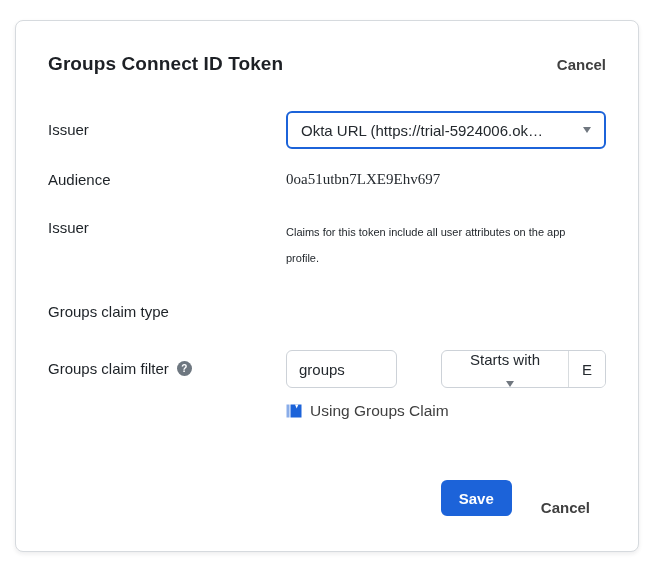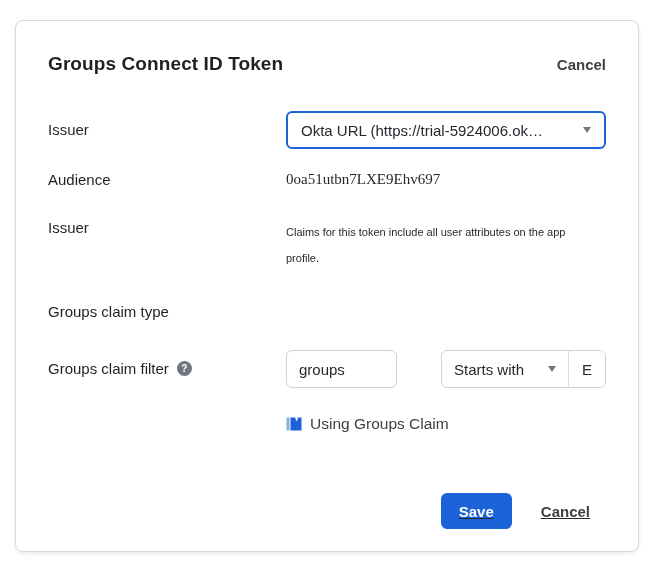--- a/index.html
+++ b/index.html
@@ -131,20 +131,21 @@
   }
   .match-select {
     display: flex;
     align-items: center;
     justify-content: space-between;
     width: 129px;
     padding: 0 12px;
     font-size: 15px;
     color: #24292e;
     cursor: pointer;
+    flex-direction: column;
   }
   .match-value-input {
     width: 37px;
     border: none;
     border-left: 1px solid #d8dcdf;
     text-align: center;
     font-size: 15px;
     font-family: "Liberation Sans", sans-serif;
     color: #24292e;
     outline: none;
@@ -162,32 +163,31 @@
     font-size: 10px;
     font-weight: bold;
     margin-left: 8px;
     margin-top: 1px;
     cursor: pointer;
     user-select: none;
   }
   .doc-link-row {
     display: flex;
     align-items: center;
-    margin-top: 27px;
+    margin-top: 14px;
   }
   .book-icon { margin-right: 8px; display: inline-flex; }
   .doc-link { font-size: 15.5px; }
 
   .card-footer {
     display: flex;
     justify-content: flex-end;
-    align-items: center;
+    align-items: flex-end;
     margin-top: 60px;
     padding-right: 16px;
-    text-decoration: underline;
   }
   .save-btn {
     height: 36px;
     padding: 0 18px;
     background: #1c63d9;
     color: #ffffff;
     font-size: 15px;
     font-weight: bold;
     font-family: "Liberation Sans", sans-serif;
     border: none;

